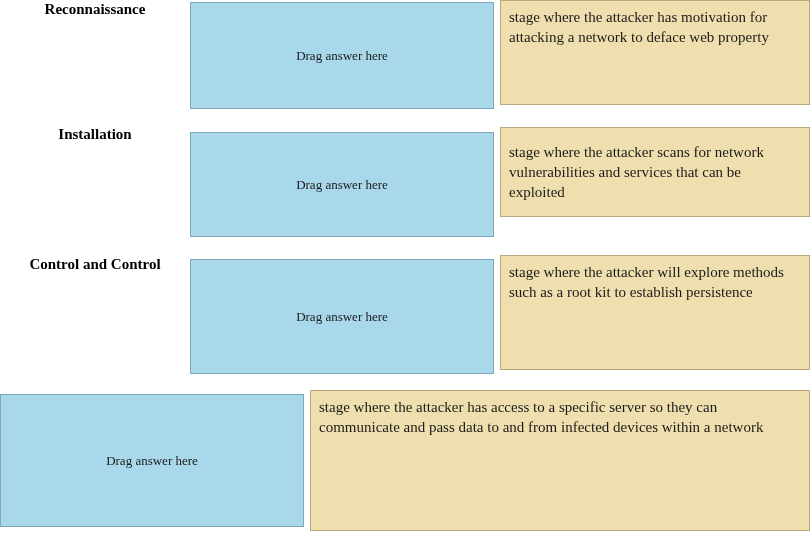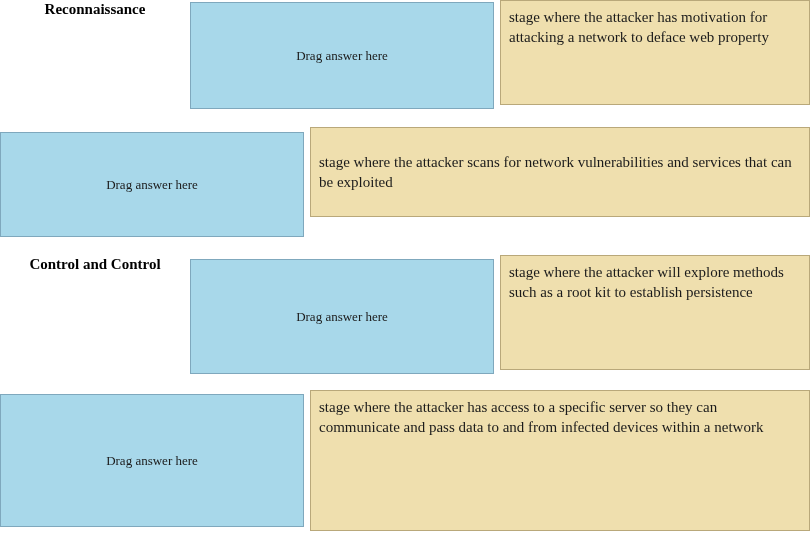--- a/index.html
+++ b/index.html
@@ -117,20 +117,23 @@
       </div>
     </div>
     <div class="desc-cell">
       <div class="desc-box">
         <span>stage where the attacker has motivation for attacking a network to deface web property</span>
       </div>
     </div>
   </div>
 
   <div class="row row-1">
+    <div class="label-cell">
+      <span>Installation</span>
+    </div>
     <div class="drop-cell">
       <div class="drop-zone">
         <span>Drag answer here</span>
       </div>
     </div>
     <div class="desc-cell">
       <div class="desc-box">
         <span>stage where the attacker scans for network vulnerabilities and services that can be exploited</span>
       </div>
     </div>

